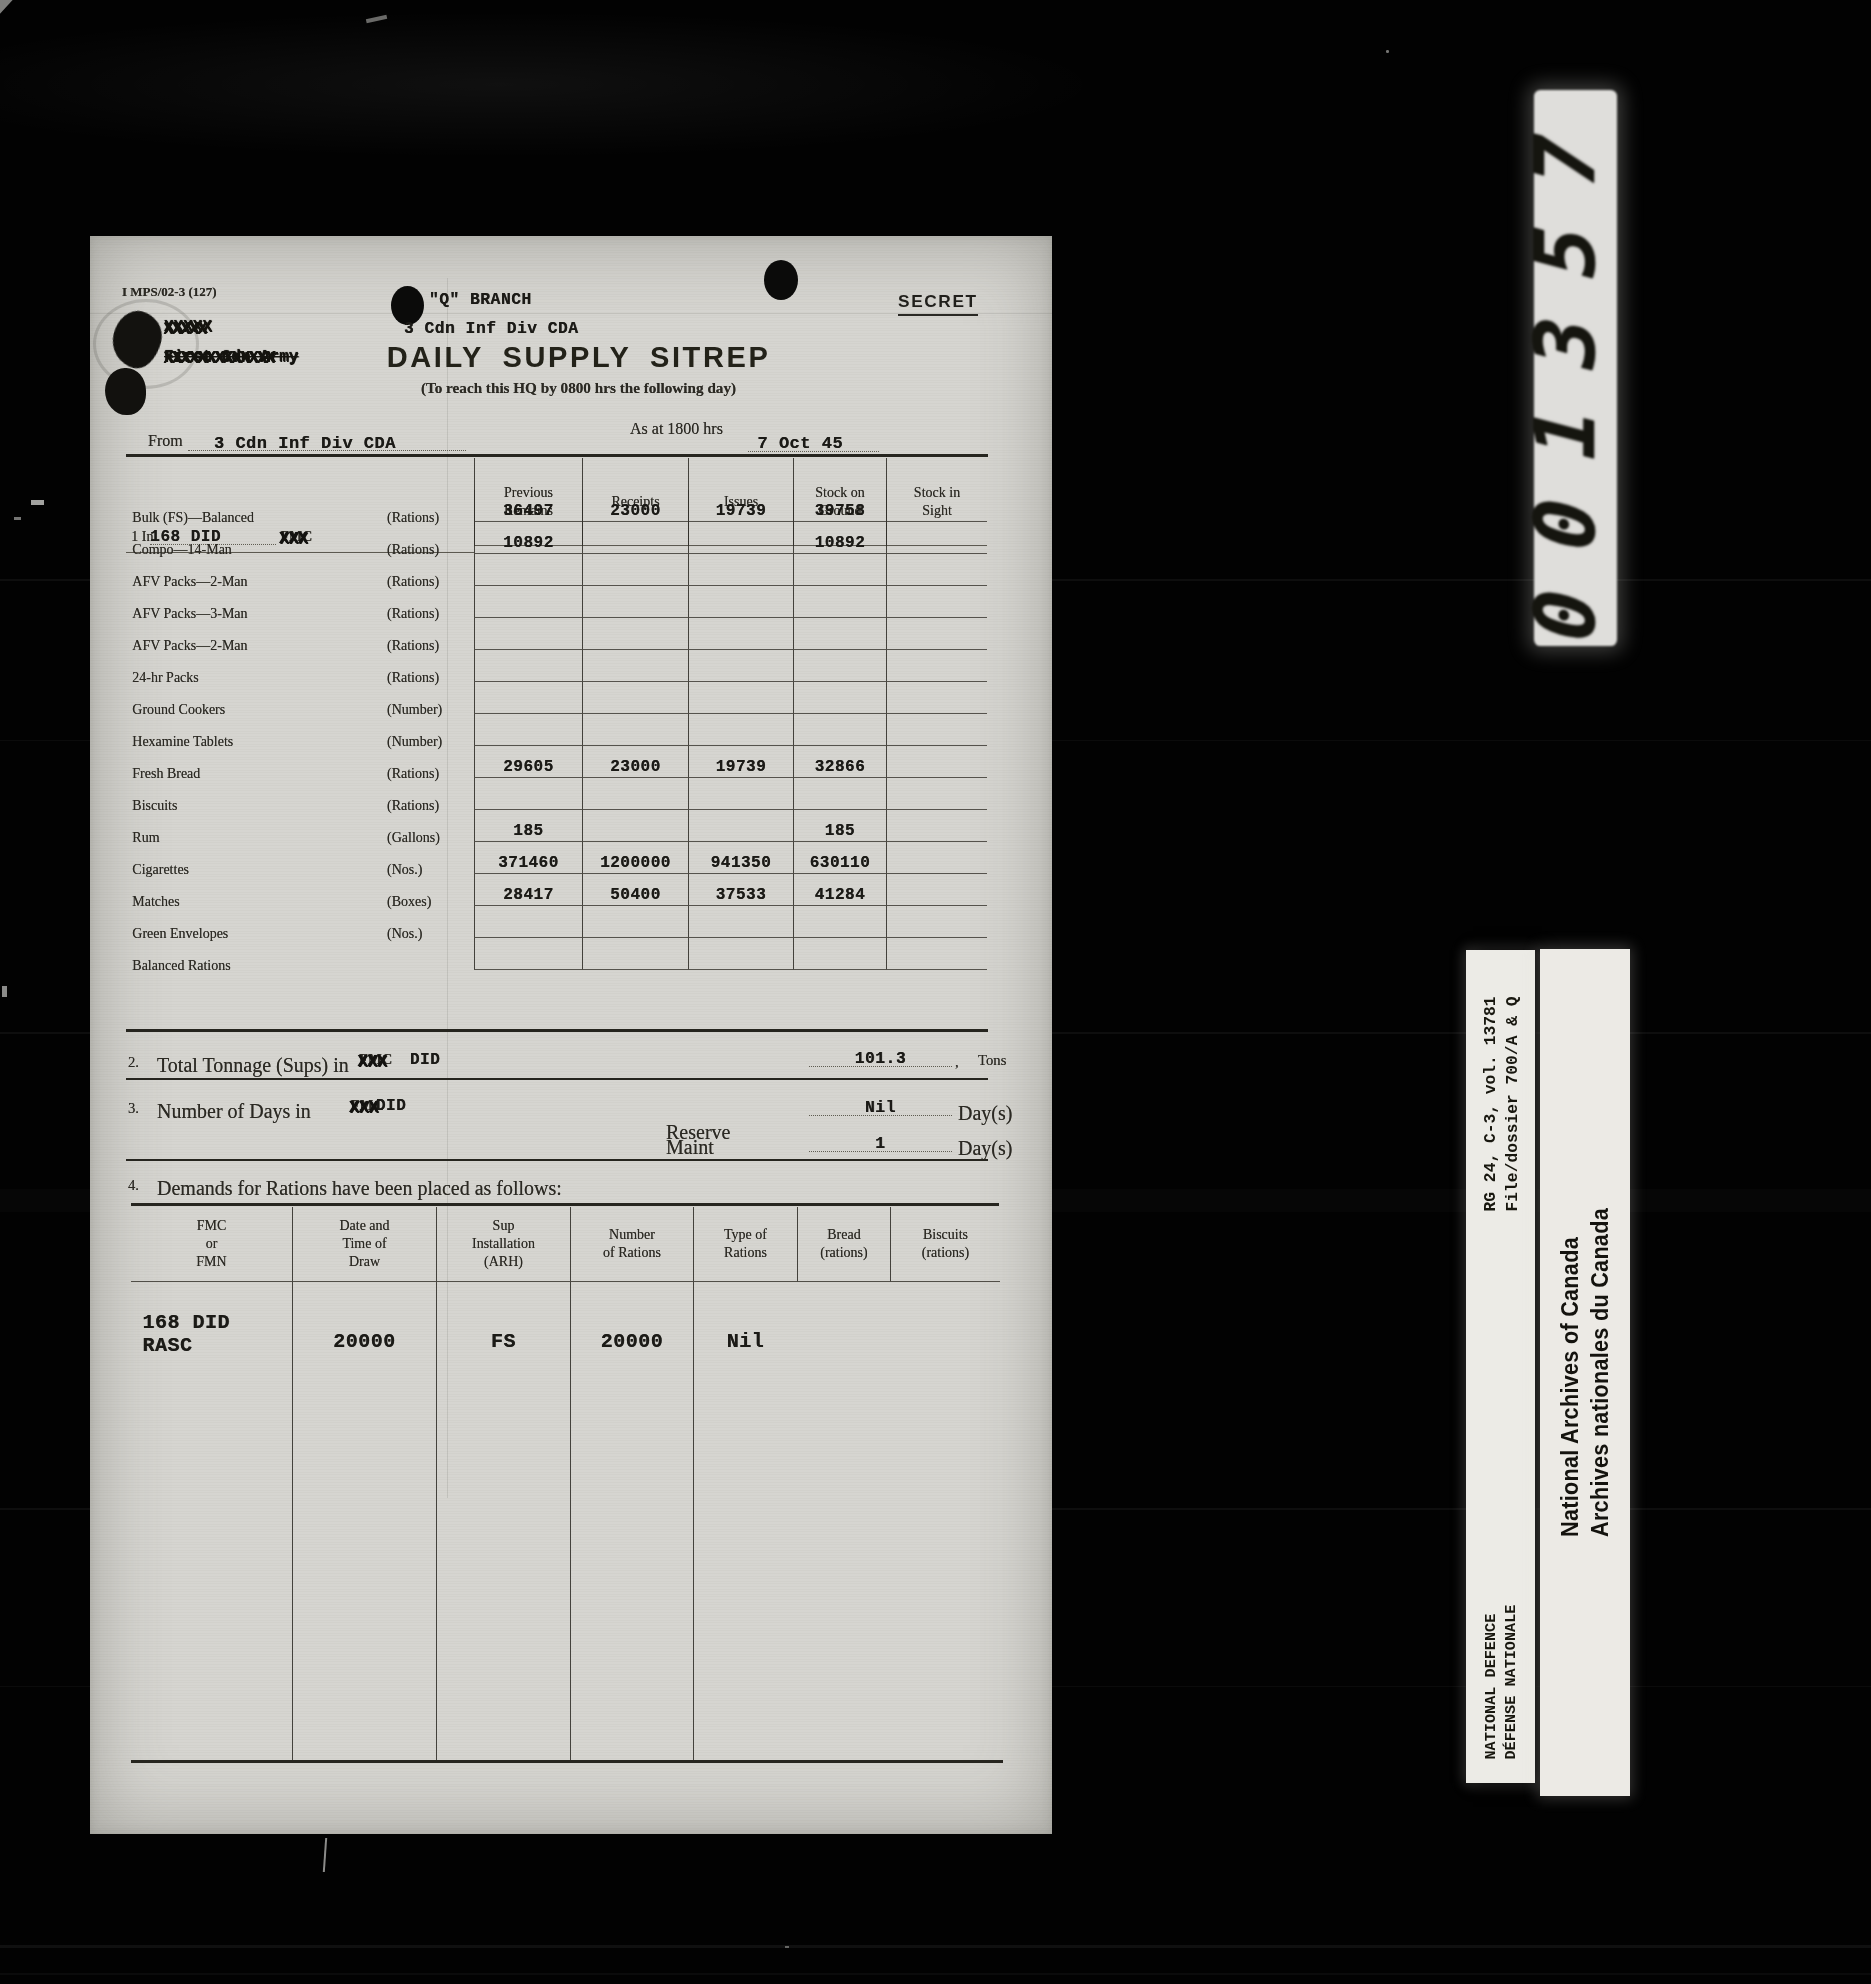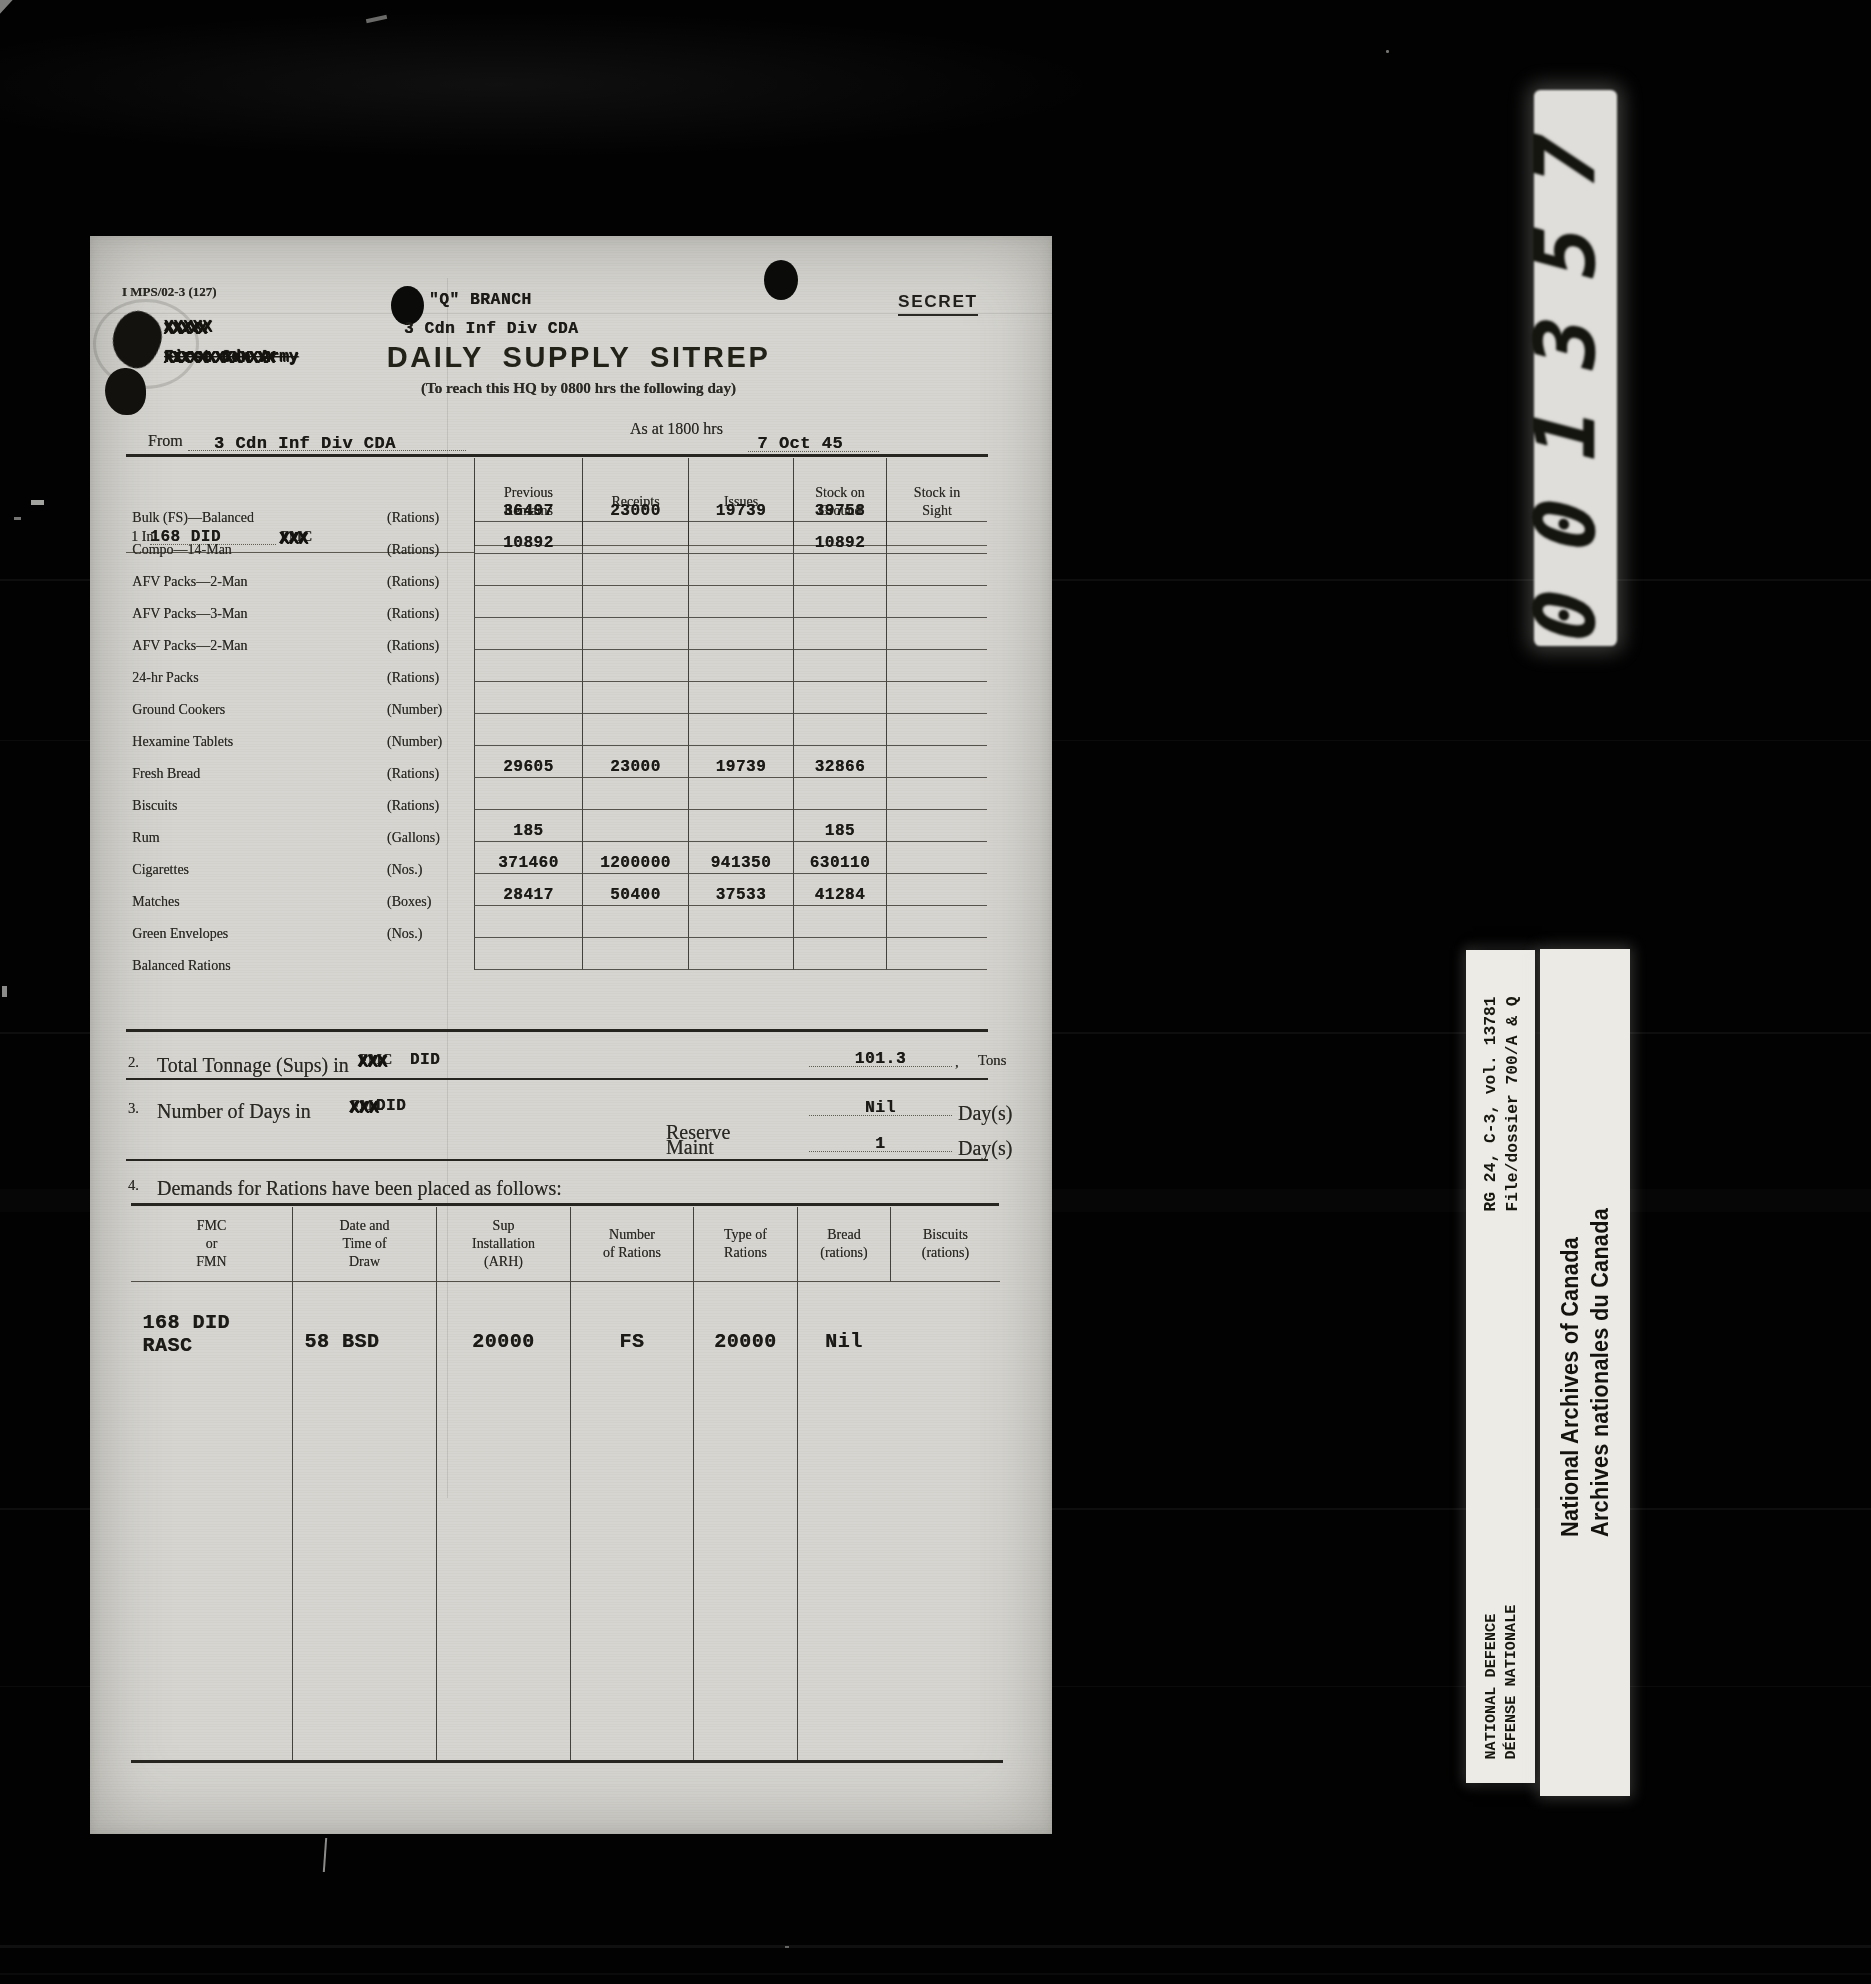--- a/index.html
+++ b/index.html
@@ -561,23 +561,20 @@
       <div class="hc vline printed">
           <span class="hspan" style="width:59px;">Bread (rations)</span>
         </div>
       <div class="hc vline printed">
           <span class="hspan" style="width:59px;">Biscuits (rations)</span>
         </div>
 
       <div class="bc tl">
           <span class="tv typed">168 DID RASC</span>
         </div>
-      <div class="bc tl vline" style="padding-top:48px;">
-          <span class="tv typed">58 BSD</span>
-        </div>
       <div class="bc vline">
           <span class="tv typed">20000</span>
         </div>
       <div class="bc vline">
           <span class="tv typed">FS</span>
         </div>
       <div class="bc vline">
           <span class="tv typed">20000</span>
         </div>
       <div class="bc vline">

